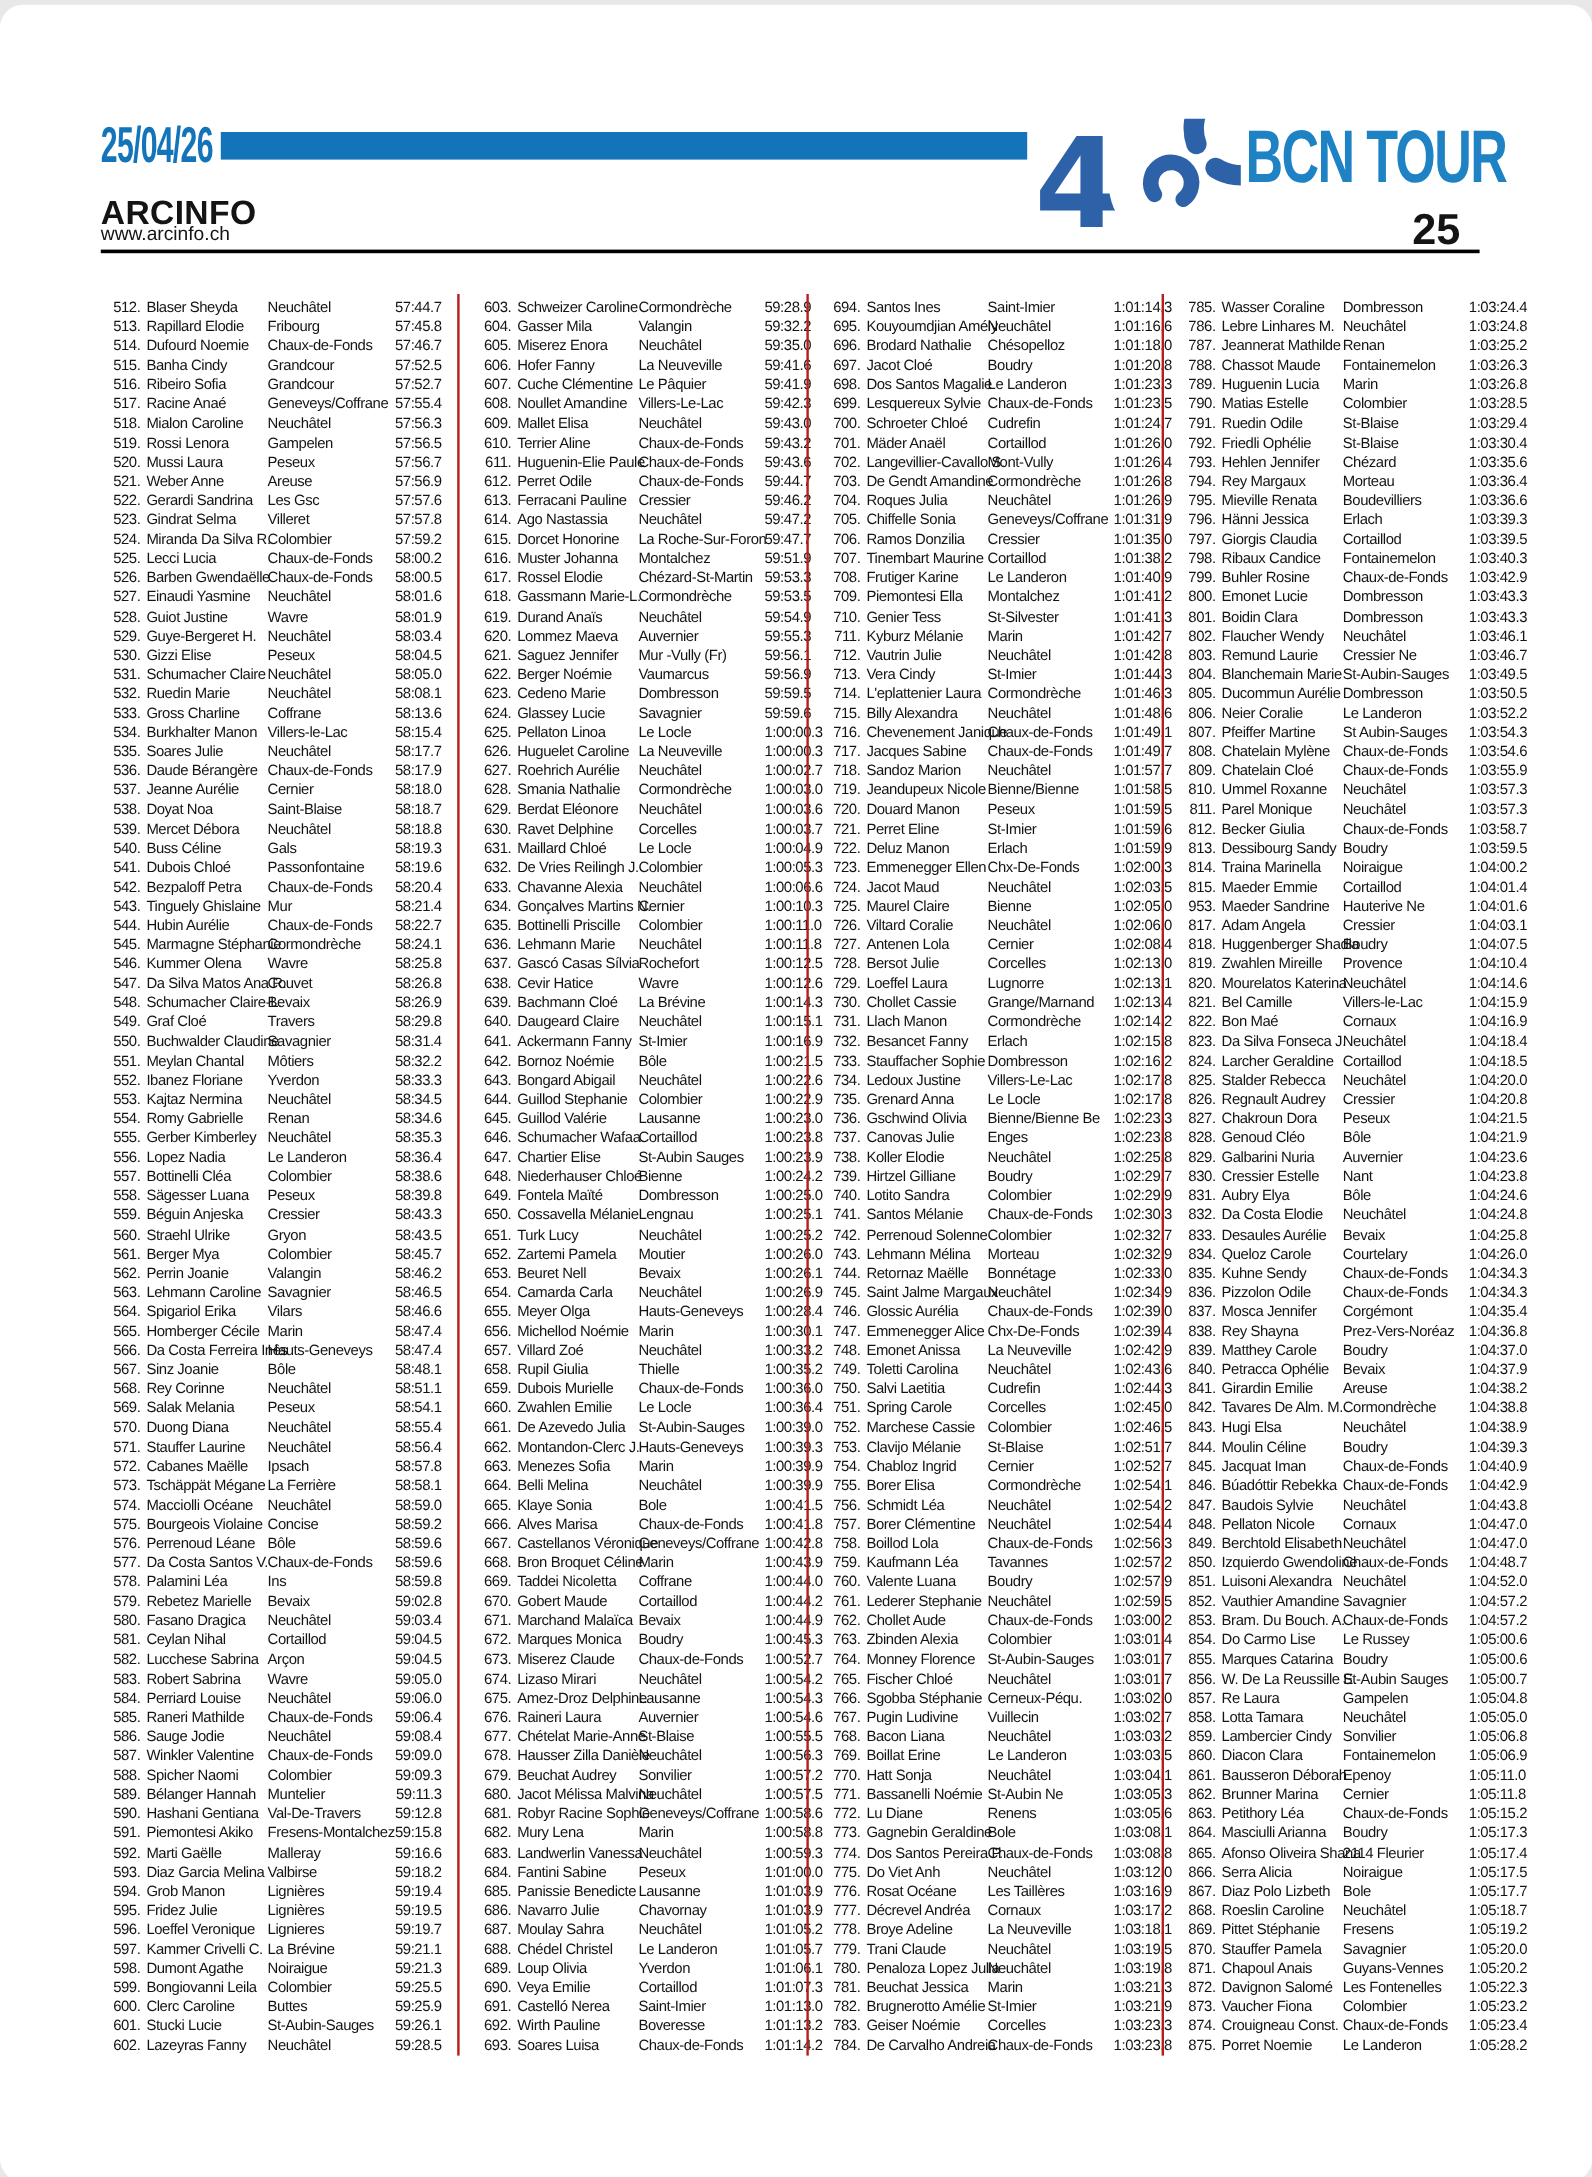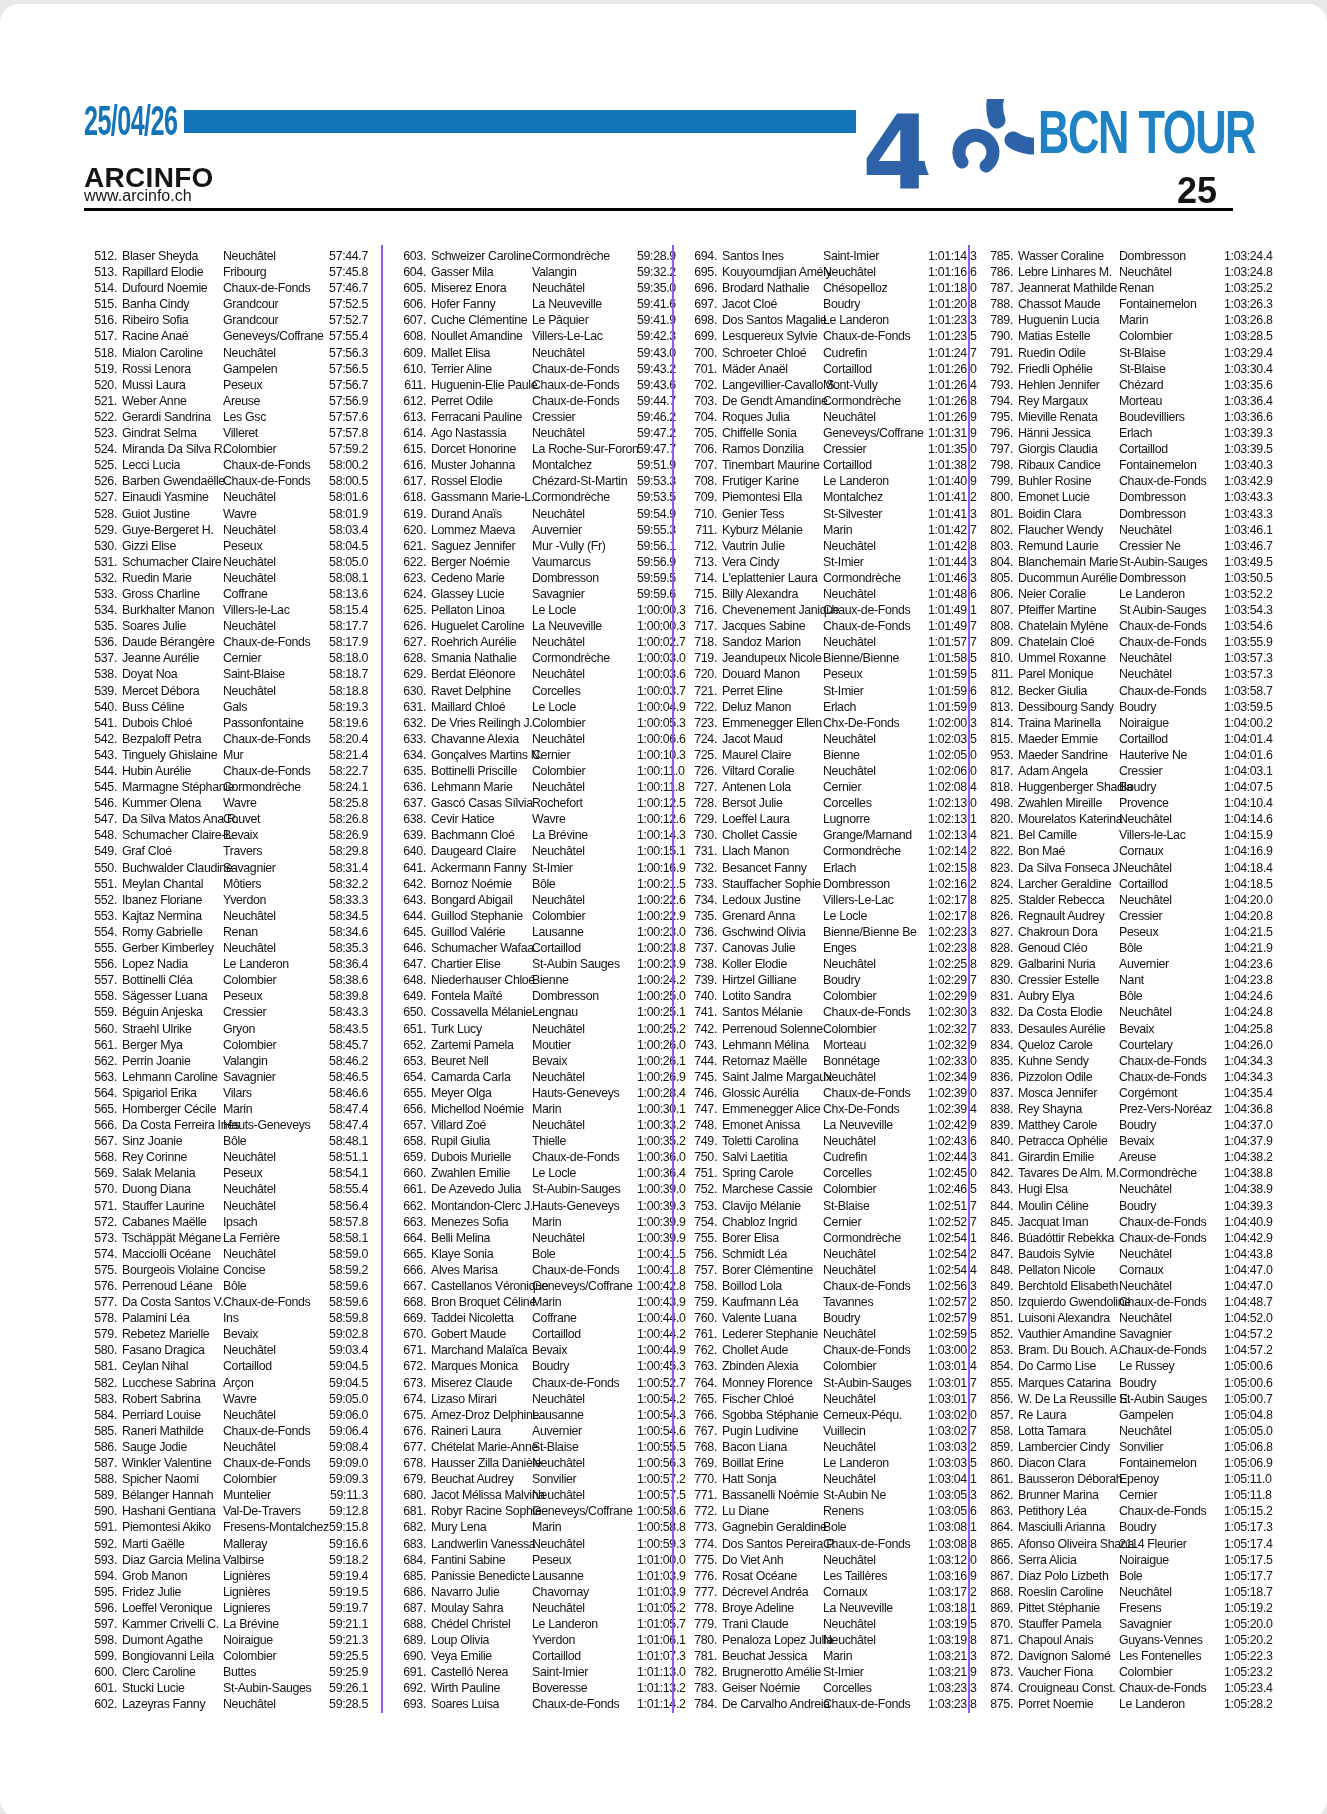--- a/index.html
+++ b/index.html
@@ -16,21 +16,21 @@
   .logo .four{font-family:"DejaVu Sans",sans-serif;font-size:104px;font-weight:700;fill:var(--logo-blue,#2d62a9);}
   .logo .arc{fill:none;stroke:var(--logo-blue,#2d62a9);stroke-linecap:round;}
   .wordmark{position:absolute;left:1038px;top:97px;font-size:62px;line-height:62px;font-weight:700;
             color:var(--wordmark-blue,#1e82c4);transform:scaleX(.70);transform-origin:left top;
             letter-spacing:-2px;white-space:nowrap;}
   .pagenum{position:absolute;right:110px;top:166px;font-size:36px;font-weight:700;}
   .rule{position:absolute;left:84px;top:204px;width:1149px;height:3px;background:#000;}
   
   .results{position:absolute;left:84px;top:241px;display:grid;grid-template-columns:297px 291px 296px 265px;}
   .col{padding-top:3px;}
-  .col + .col{border-left:2px solid #8b5cf6;padding-left:10px;}
+  .col + .col{border-left:2px solid #b91c1c;padding-left:10px;}
   .row{display:flex;height:16.1px;line-height:16.1px;font-size:12.4px;letter-spacing:-.35px;white-space:nowrap;}
   .row .rank{flex:none;width:33px;text-align:right;}
   .row .name{flex:none;width:101px;margin-left:5px;overflow:visible;}
   .row .city{flex:none;width:105px;overflow:visible;}
   .row .time{flex:1;text-align:right;padding-right:13px;}
   .col:last-child .row .time{padding-right:4px;}
 </style>
 </head>
 <body>
 
@@ -1899,21 +1899,21 @@
           <span class="city">Cressier</span>
           <span class="time">1:04:03.1</span>
         </div>
         <div class="row">
           <span class="rank">818.</span>
           <span class="name">Huggenberger Shadia</span>
           <span class="city">Boudry</span>
           <span class="time">1:04:07.5</span>
         </div>
         <div class="row">
-          <span class="rank">498.</span>
+          <span class="rank">819.</span>
           <span class="name">Zwahlen Mireille</span>
           <span class="city">Provence</span>
           <span class="time">1:04:10.4</span>
         </div>
         <div class="row">
           <span class="rank">820.</span>
           <span class="name">Mourelatos Katerina</span>
           <span class="city">Neuchâtel</span>
           <span class="time">1:04:14.6</span>
         </div>

